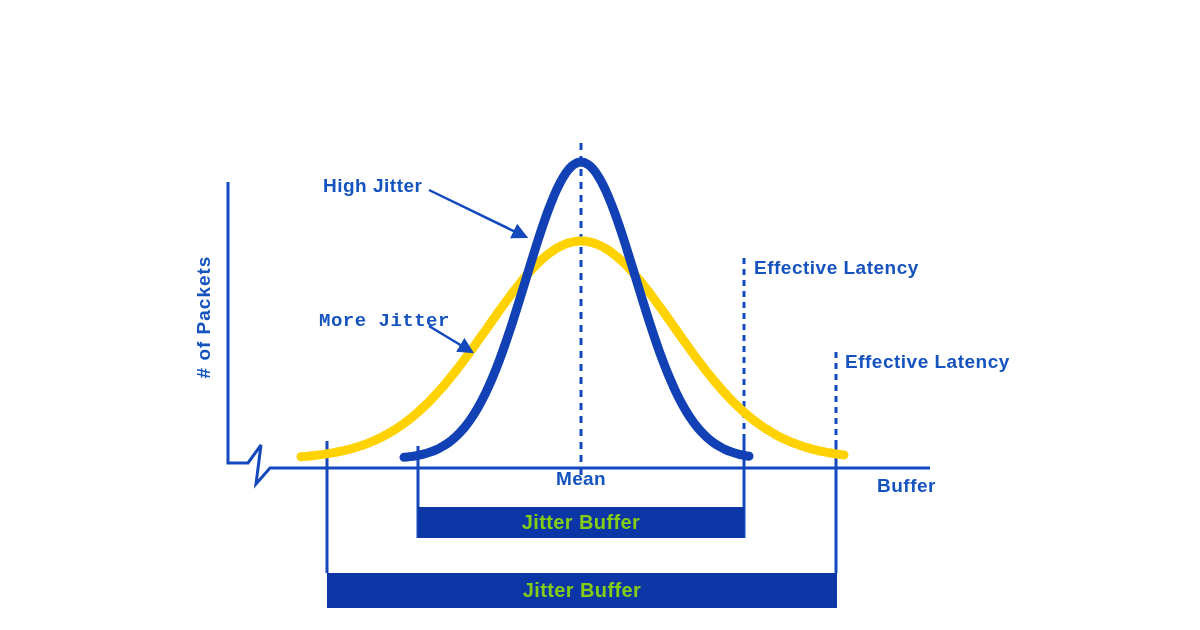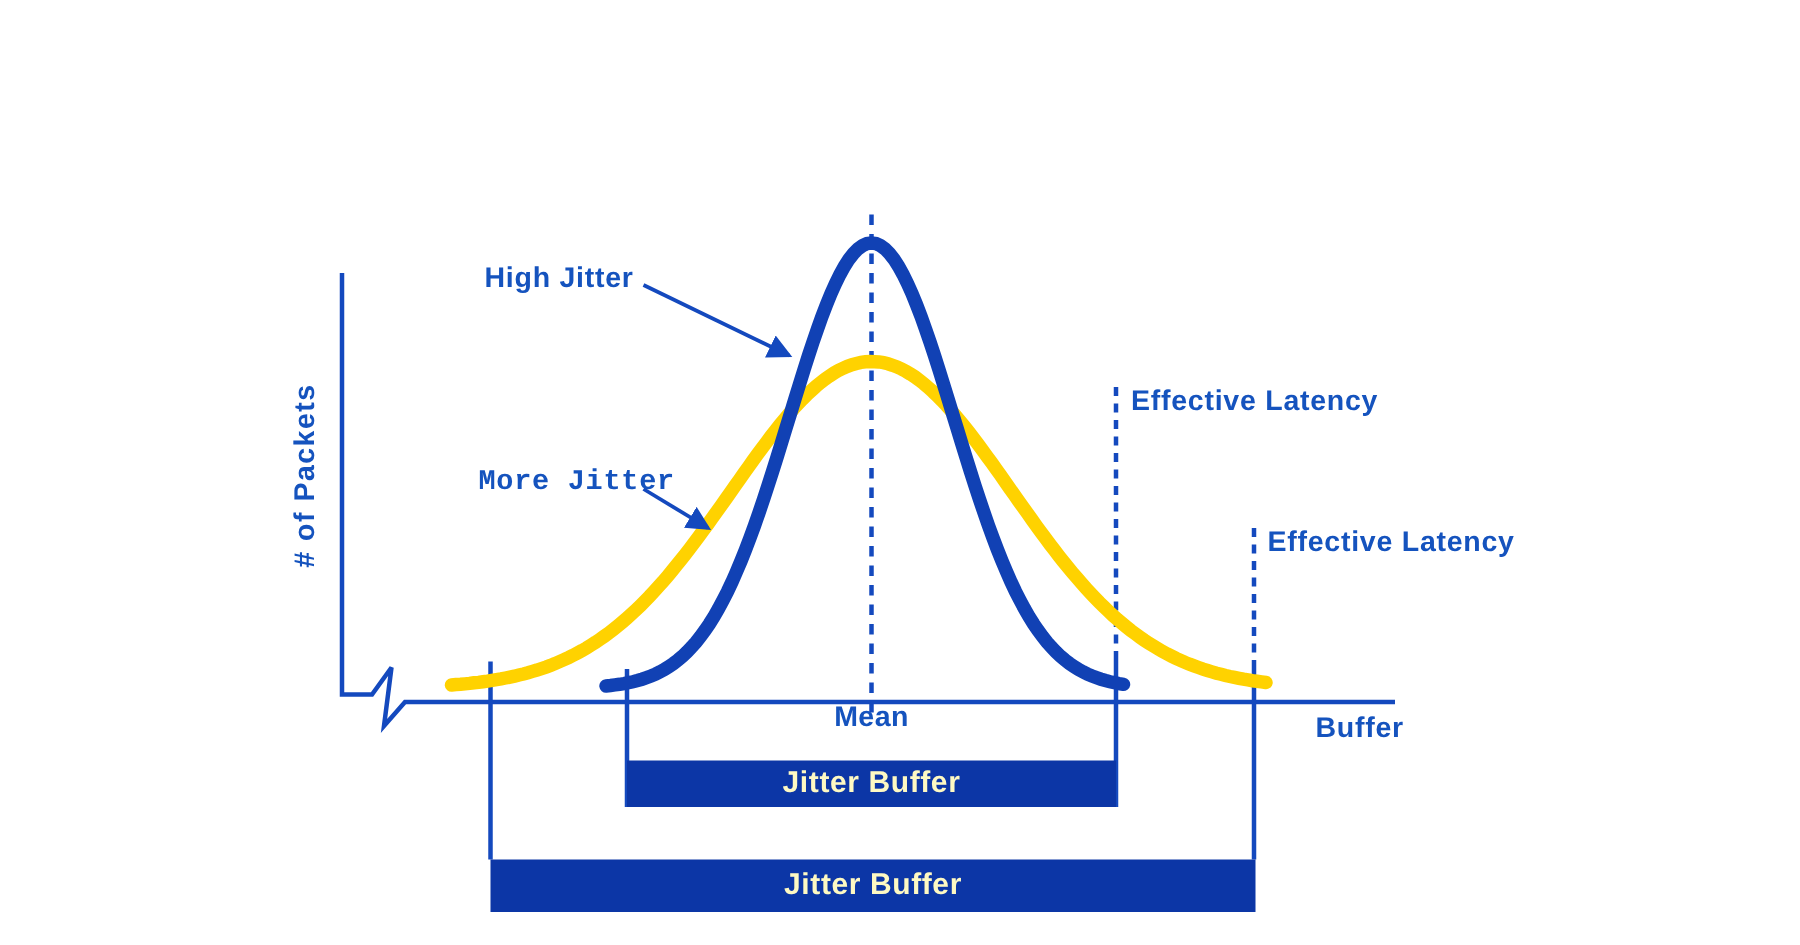--- a/index.html
+++ b/index.html
@@ -19,21 +19,21 @@
     line-height:1.05;
   }
   .lbl-y{
     left:125px;top:306px;width:160px;height:22px;text-align:center;
     transform:rotate(-90deg);letter-spacing:1px;
   }
   .lbl-mean{left:551px;top:469px;width:60px;text-align:center;letter-spacing:.3px;}
   .bar{
     position:absolute;background:var(--c-bar,#0C36A6);
     display:flex;align-items:center;justify-content:center;
-    color:#fef9c3;font-weight:bold;font-size:20px;letter-spacing:.4px;
+    color:#84cc16;font-weight:bold;font-size:20px;letter-spacing:.4px;
   }
   .bar-inner{left:418px;top:507px;width:326px;height:31px;}
   .bar-outer{left:327px;top:573px;width:510px;height:35px;}
   svg.plot{position:absolute;left:0;top:0;}
 </style>
 </head>
 <body>
 
 <div class="stage" style="--c-title: #1560F0; --c-label: #1553BE; --c-bar: #0C36A6;">
 

